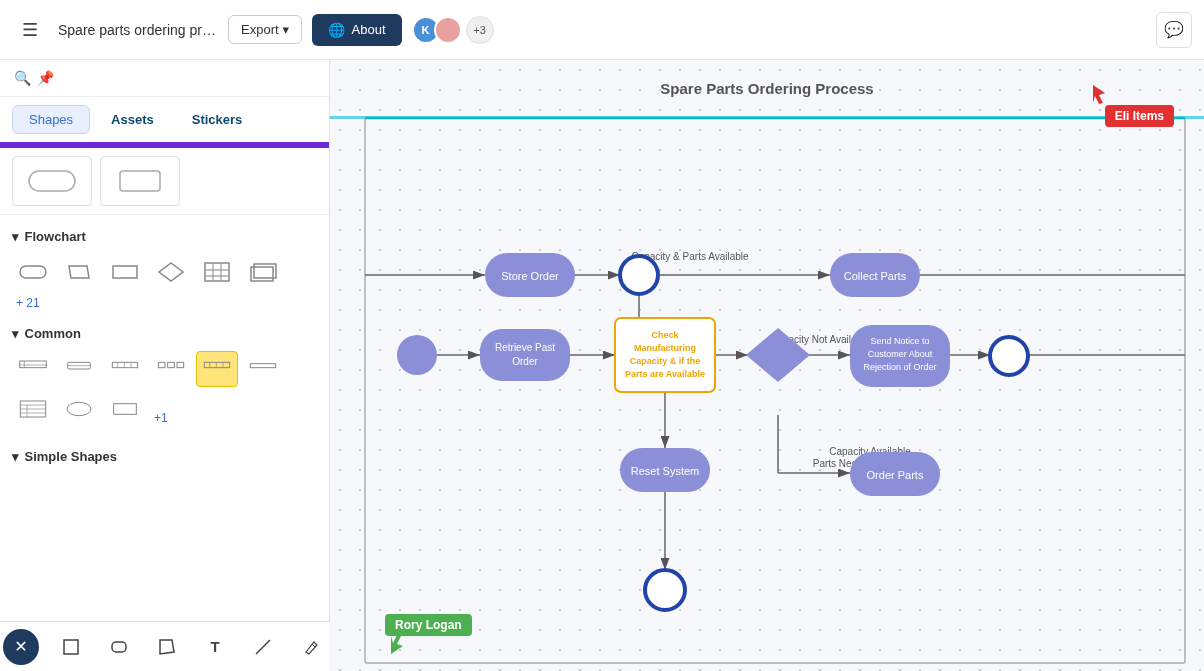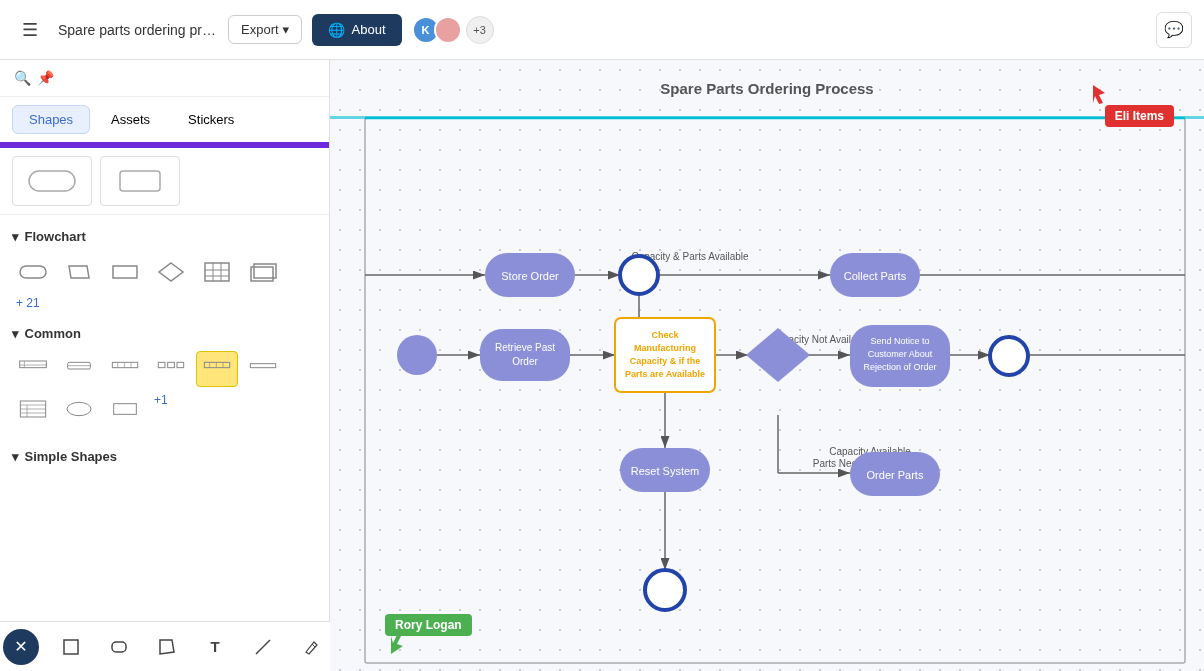--- a/index.html
+++ b/index.html
@@ -98,22 +98,23 @@
       display: flex;
       padding: 8px 12px;
       gap: 4px;
       border-bottom: 6px solid #6d28d9;
     }
     .tab-item {
       padding: 6px 16px;
       border-radius: 6px;
       font-size: 13px;
       cursor: pointer;
-      color: #000000;
+      color: #0c4a6e;
       border: 1px solid transparent;
+      font-weight: bold;
     }
     .tab-item.active {
       background: #e8f0fe;
       color: #3c6bcf;
       border-color: #c5d5f5;
       font-weight: 500;
     }
 
     .panel-content {
       flex: 1;
@@ -132,20 +133,21 @@
       color: #333;
       padding: 6px 0;
       cursor: pointer;
     }
 
     .shape-grid {
       display: flex;
       flex-wrap: wrap;
       gap: 4px;
       padding: 4px 0 8px 0;
+      align-items: flex-end;
     }
     .shape-item {
       width: 42px; height: 36px;
       display: flex; align-items: center; justify-content: center;
       border-radius: 4px; cursor: pointer;
       border: 1px solid transparent;
     }
     .shape-item svg { width: 28px; height: 24px; }
 
     .more-label {

